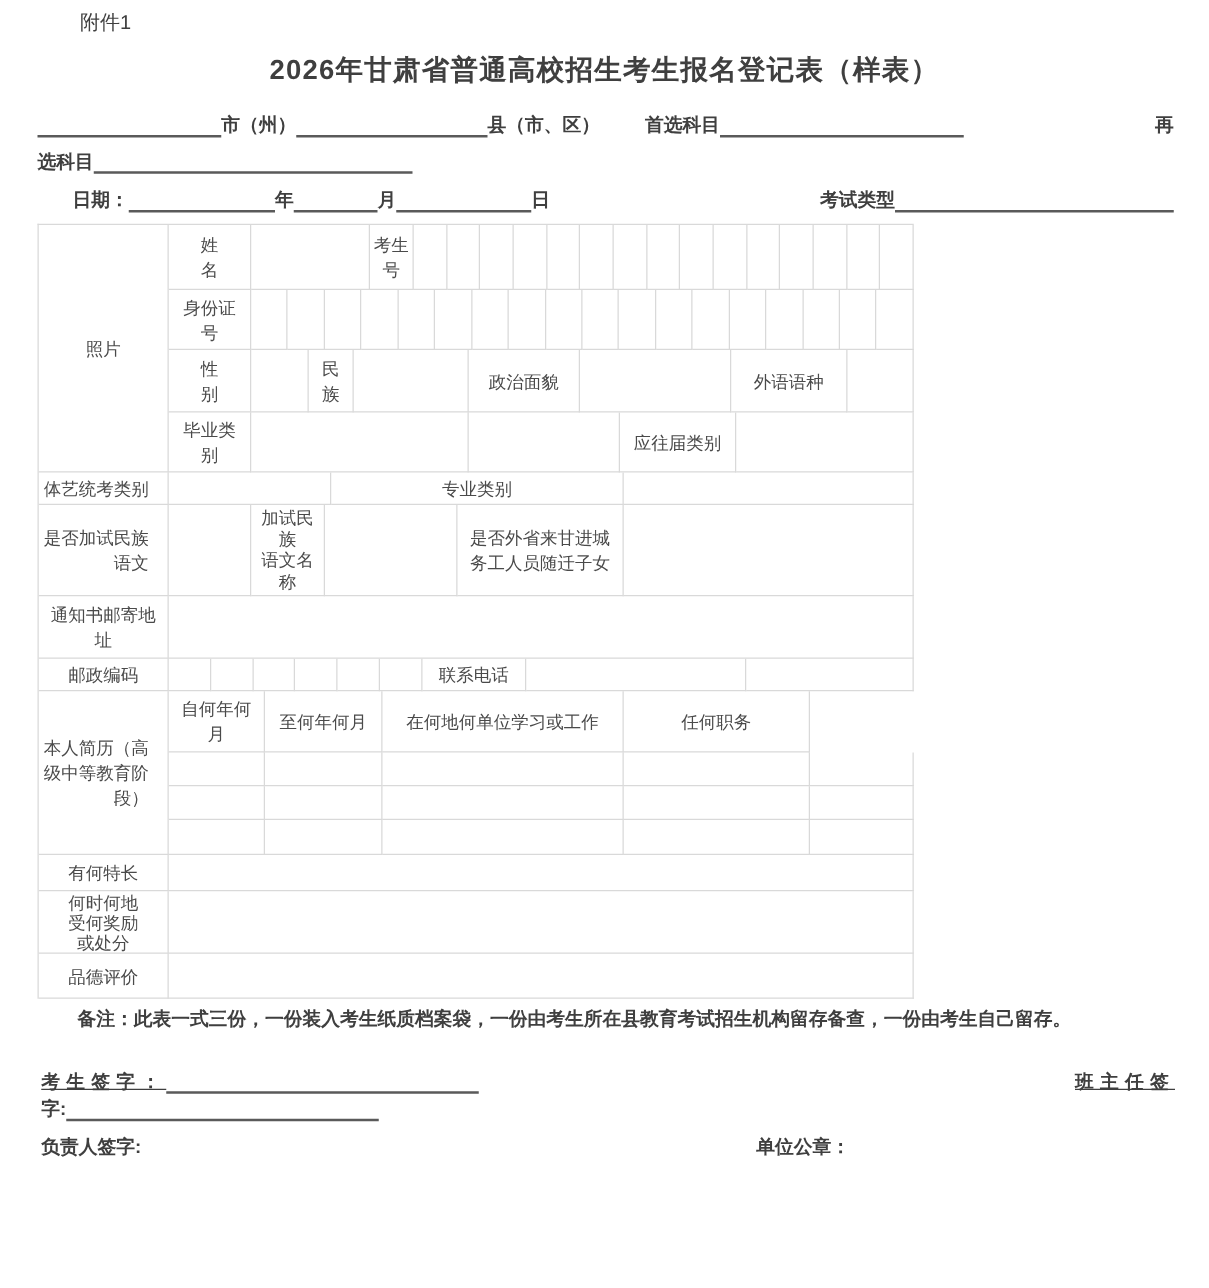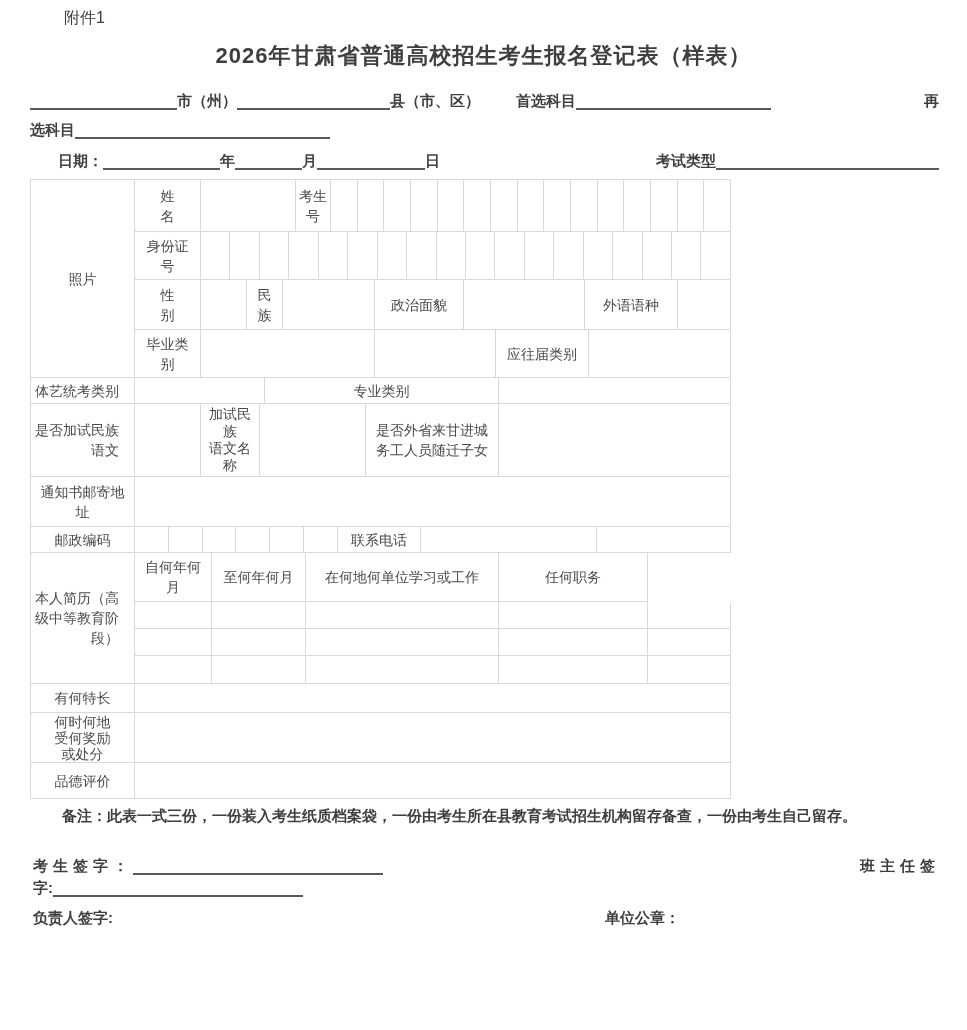--- a/index.html
+++ b/index.html
@@ -46,21 +46,21 @@
   .lh-xs{line-height:16px;}
   .boxwrap{display:flex;}
   .boxwrap .bx{flex:1;}
   .note-bold{font-weight:bold;color:var(--hd);font-size:15px;}
 
   .remark{margin:7px 30px 0 30px;font-size:15px;font-weight:bold;color:var(--hd);
           text-indent:32px;line-height:20px;}
 
   .sig{margin-left:33px;margin-right:27px;font-size:15px;font-weight:bold;color:var(--hd);}
   .sig-row{display:flex;align-items:flex-end;line-height:18px;}
-  .sig-a{margin-top:31px;}
+  .sig-a{margin-top:31px;text-decoration:underline;}
   .sig-b{margin-top:4px;}
   .sig-c{margin-top:12px;}
   .ls{letter-spacing:5px;}
   .seal{margin-left:492px;}
 </style>
 </head>
 <body>
 
 <div class="attachment">附件1</div>
 <div class="doc-title">2026年甘肃省普通高校招生考生报名登记表（样表）</div>

